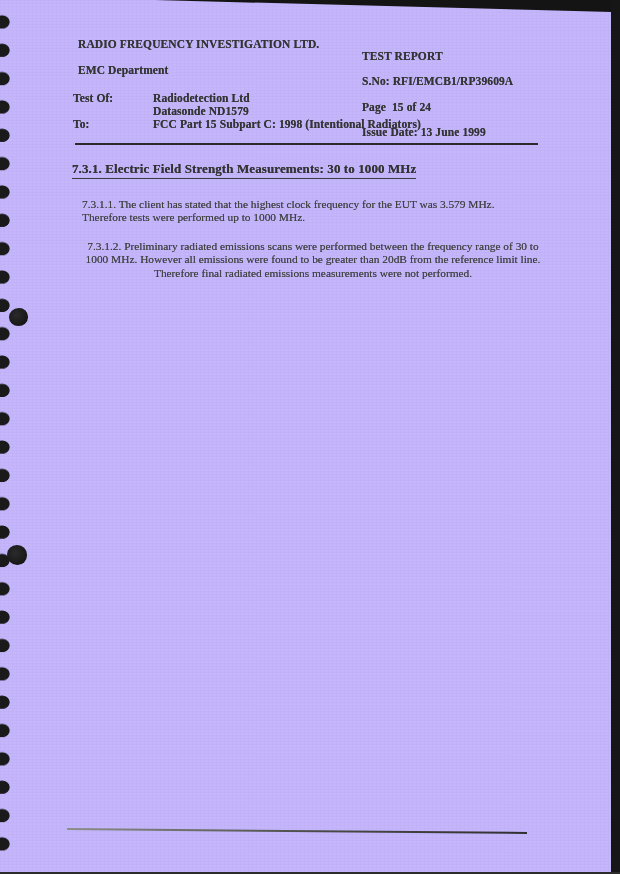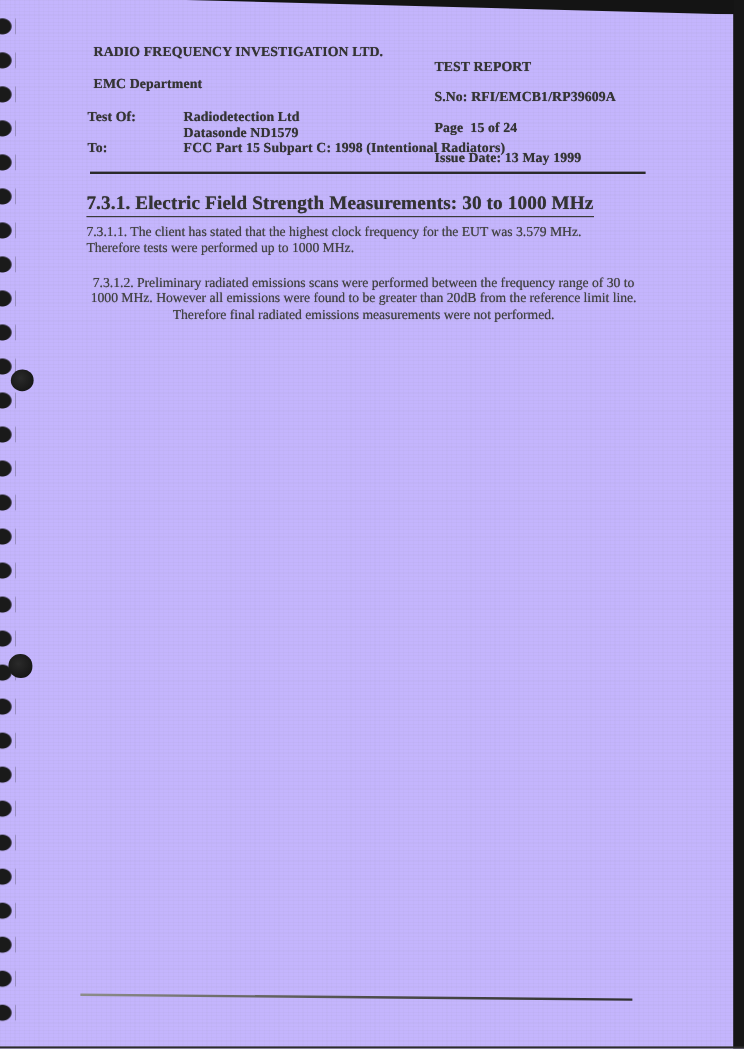--- a/index.html
+++ b/index.html
@@ -99,37 +99,37 @@
     position: absolute;
     left: 75px; top: 142.5px;
     width: 463px; height: 2px;
     background: #2b2b2b;
   }
 
   .section-heading {
     position: absolute;
     left: 72px; top: 160.5px;
     margin: 0;
-    font-size: 16px;
+    font-size: 13px;
     font-weight: bold;
     color: #333333;
     letter-spacing: 0.1px;
     white-space: nowrap;
     text-shadow: 0 0 0.6px rgba(50,50,50,0.8);
   }
   .section-heading span {
     display: inline-block;
     border-bottom: 1.6px solid #3a3a3a;
     padding-bottom: 1.5px;
   }
 
   .para {
     position: absolute;
     left: 72px;
-    margin: 0;
+    margin: 10px;
     width: 462px;
     font-size: 11.4px;
     line-height: 13.4px;
     letter-spacing: -0.02px;
     color: #424242;
     white-space: pre-wrap;
     text-shadow: 0 0 0.6px rgba(60,60,60,0.75);
   }
   .para-1 { top: 188px; }
   .para-2 { top: 230px; text-align: center; }
@@ -155,21 +155,21 @@
   <div class="punch punch-a"></div>
   <div class="punch punch-b"></div>
 
   <div class="txt bold company">RADIO FREQUENCY INVESTIGATION LTD.</div>
   <div class="txt bold department">EMC Department</div>
 
   <div class="txt bold report-block">
     <div>TEST REPORT</div>
     <div>S.No: RFI/EMCB1/RP39609A</div>
     <div>Page  15 of 24</div>
-    <div>Issue Date: 13 May 1999</div>
+    <div>Issue Date: 13 June 1999</div>
   </div>
 
   <div class="txt bold testof-label">Test Of:</div>
   <div class="txt bold testof-lines">
     <div>Radiodetection Ltd</div>
     <div>Datasonde ND1579</div>
   </div>
 
   <div class="txt bold to-label">To:</div>
   <div class="txt bold to-value">FCC Part 15 Subpart C: 1998 (Intentional Radiators)</div>

